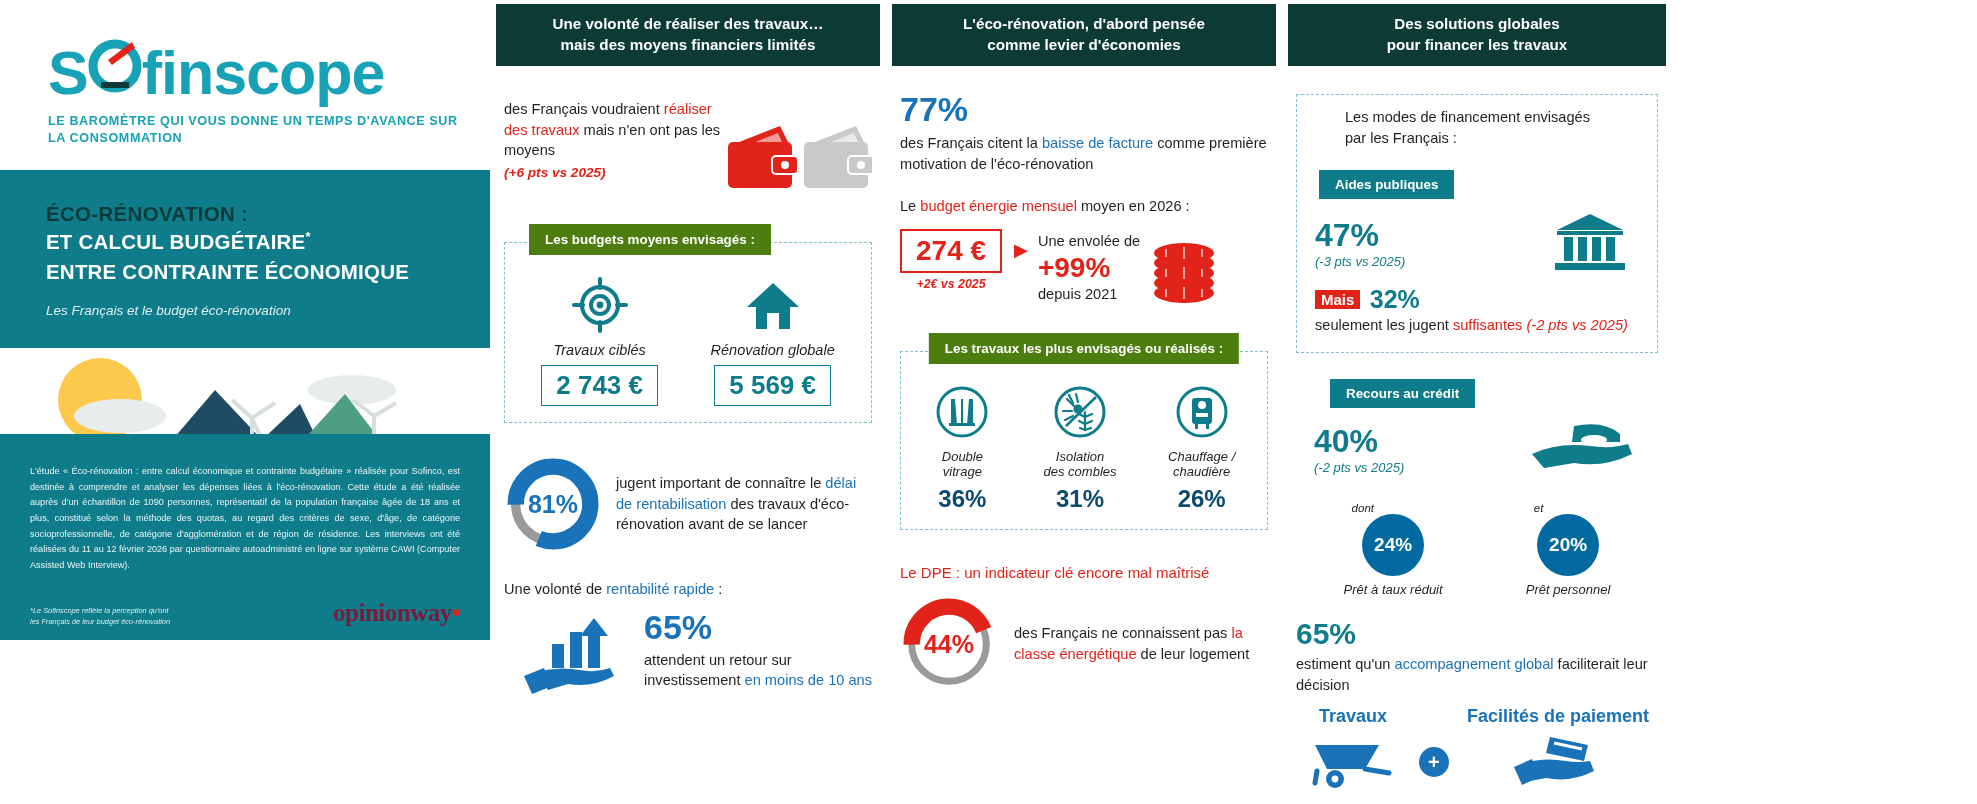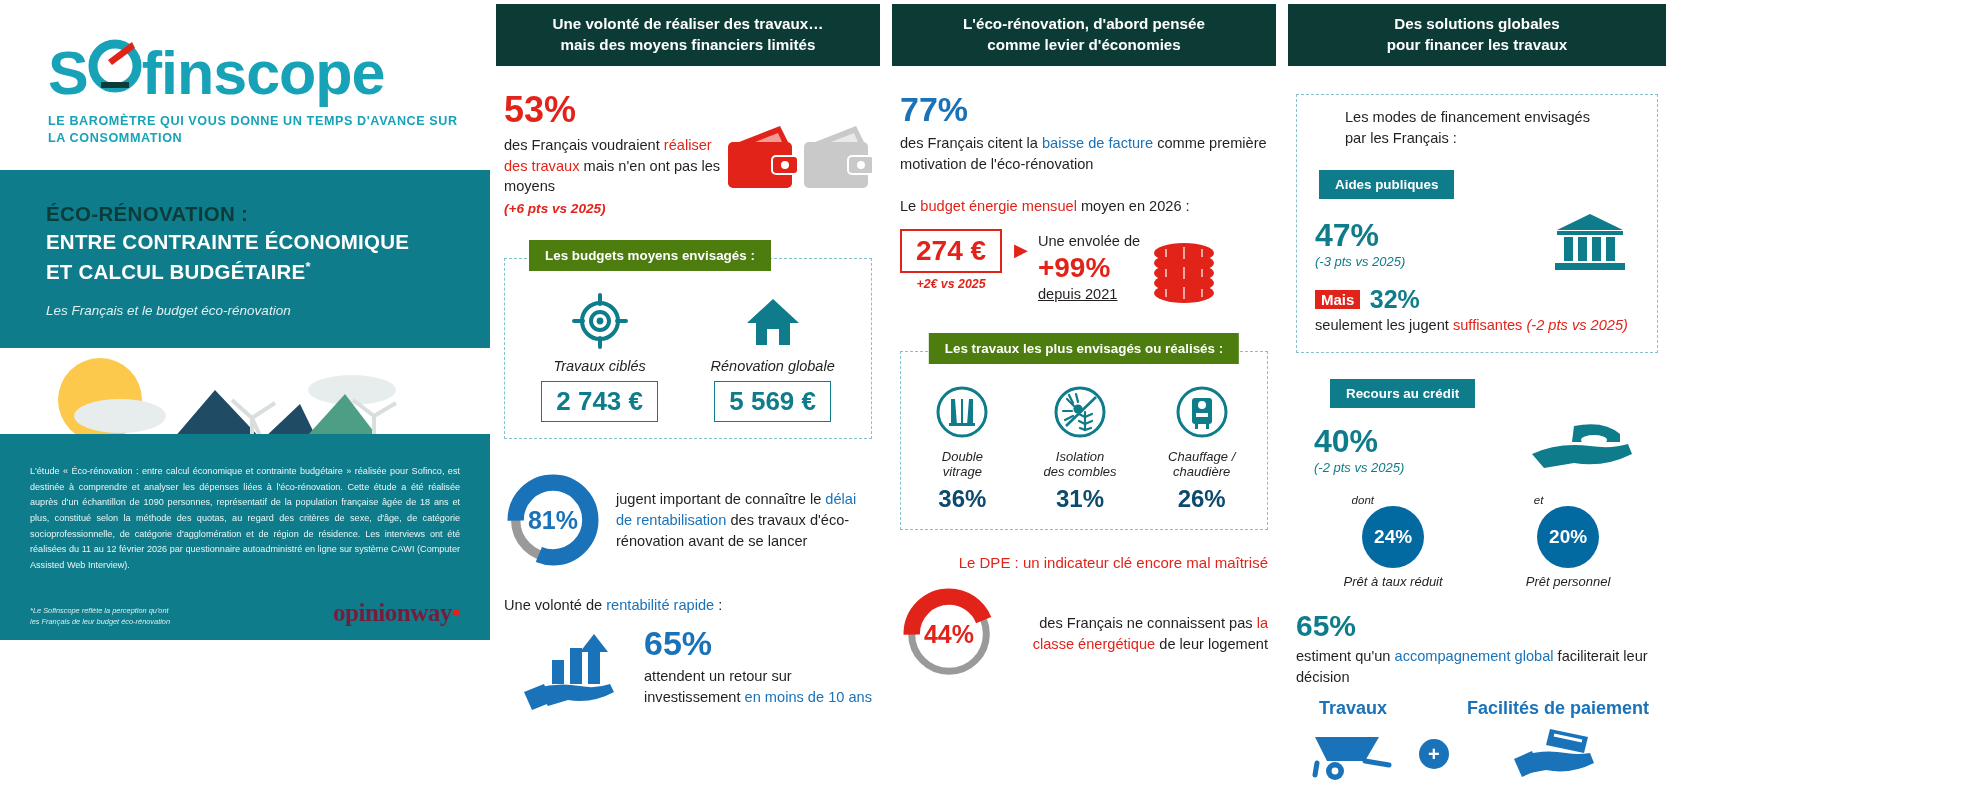--- a/index.html
+++ b/index.html
@@ -98,22 +98,22 @@
             <path d="M20 26 L44 8 L47 14 L24 31 Z" fill="#e2231a"></path>
             <rect x="13" y="48" width="28" height="6" fill="#0e3b38"></rect>
           </svg>
         </span><span>finscope</span>
       </div>
       <div class="logo-tag">LE BAROMÈTRE QUI VOUS DONNE UN TEMPS D'AVANCE SUR LA CONSOMMATION</div>
     </div>
 
     <div class="teal-title">
       <div class="t1">ÉCO-RÉNOVATION :</div>
+      <div class="t2"><span>ET CALCUL BUDGÉTAIRE</span><sup>*</sup></div>
       <div class="t2"><span>ENTRE CONTRAINTE ÉCONOMIQUE</span></div>
-      <div class="t2"><span>ET CALCUL BUDGÉTAIRE</span><sup>*</sup></div>
       <div class="t3">Les Français et le budget éco-rénovation</div>
     </div>
 
     <div class="illus">
       <svg width="490" height="218" viewBox="0 0 490 218">
         <circle cx="100" cy="52" r="42" fill="#FCC94D"></circle>
         <ellipse cx="120" cy="68" rx="46" ry="17" fill="#E7ECEC"></ellipse>
         <ellipse cx="352" cy="42" rx="44" ry="15" fill="#E7ECEC"></ellipse>
         <path d="M150 118 L215 42 L262 92 L300 56 L330 118 Z" fill="#204B64"></path>
         <path d="M280 118 L345 46 L400 118 Z" fill="#4E9E86"></path>
@@ -204,21 +204,20 @@
         <div>
           <div>Une volonté de réaliser des travaux…</div>
           <div>mais des moyens financiers limités</div>
         </div>
       </div>
 
       <div class="col-body">
 
         <div class="row" style="margin-top:12px; align-items:flex-start;">
           <div style="flex:1;">
-            <div class="big-red">53%</div>
             <div class="body-txt" style="margin-top:7px;"><span>des Français voudraient </span><span class="r">réaliser des travaux</span><span> mais n'en ont pas les moyens</span></div>
             <div class="ital-red" style="margin-top:4px;">(+6 pts vs 2025)</div>
           </div>
           <div style="width:146px; padding-top:30px;">
             <svg width="146" height="74" viewBox="0 0 146 74">
               <g transform="translate(2,0)">
                 <path d="M6 22 L52 4 L60 20 L14 34 Z" fill="#E2231A"></path>
                 <path d="M12 26 L50 11 L54 20 L18 32 Z" fill="#fff" opacity=".55"></path>
                 <rect x="0" y="20" width="64" height="46" rx="5" fill="#E2231A"></rect>
                 <rect x="44" y="34" width="26" height="18" rx="4" fill="#E2231A" stroke="#fff" stroke-width="2"></rect>
@@ -318,21 +317,21 @@
 
           <div class="row" style="margin-top:12px; align-items:flex-start;">
             <div style="text-align:center;">
               <div class="redbox">274 €</div>
               <div class="ital-red" style="font-size:12.4px;margin-top:4px;">+2€ vs 2025</div>
             </div>
             <div style="color:#E2231A;font-size:18px;padding:10px 10px 0 12px;">▶</div>
             <div style="padding-top:2px;">
               <div class="body-txt">Une envolée de</div>
               <div class="big-red" style="font-size:28px;margin-top:2px;">+99%</div>
-              <div class="body-txt" style="margin-top:2px;text-decoration:underline;">depuis 2021</div>
+              <div class="body-txt" style="margin-top:2px;">depuis 2021</div>
             </div>
             <div style="margin-left:6px;padding-top:6px;">
               <svg width="76" height="72" viewBox="0 0 76 72">
                 <g fill="#E2231A">
                   <ellipse cx="38" cy="58" rx="30" ry="10"></ellipse>
                   <ellipse cx="38" cy="48" rx="30" ry="10"></ellipse>
                   <ellipse cx="38" cy="38" rx="30" ry="10"></ellipse>
                   <ellipse cx="38" cy="28" rx="30" ry="10"></ellipse>
                   <ellipse cx="38" cy="18" rx="30" ry="10"></ellipse>
                 </g>
@@ -405,21 +404,21 @@
                 <rect x="21" y="40" width="3" height="5" fill="#0E7C8A"></rect>
                 <rect x="32" y="40" width="3" height="5" fill="#0E7C8A"></rect>
               </svg>
               <div class="lab-it" style="margin-top:5px;">Chauffage /</div>
               <div class="lab-it">chaudière</div>
               <div class="mini-pct" style="margin-top:6px;">26%</div>
             </div>
           </div>
         </div>
 
-        <div style="margin-top:24px;text-align:right;">
+        <div style="margin-top:34px;">
           <div style="color:#E2231A;font-size:15px;">Le DPE : un indicateur clé encore mal maîtrisé</div>
           <div class="row" style="margin-top:14px;align-items:center;">
             <div class="donut-wrap" style="width:98px;height:98px;flex:0 0 98px;">
               <svg width="98" height="98" viewBox="0 0 42 42">
                 <circle cx="21" cy="21" r="16" fill="none" stroke="#9a9a9a" stroke-width="3"></circle>
                 <circle cx="21" cy="21" r="16" fill="none" stroke="#E2231A" stroke-width="7" stroke-dasharray="44 56" stroke-dashoffset="25" transform="rotate(-90 21 21)"></circle>
               </svg>
               <div class="donut-txt" style="color:#E2231A;font-size:25px;">44%</div>
             </div>
             <div class="body-txt" style="margin-left:16px;flex:1;"><span>des Français ne connaissent pas </span><span class="r">la classe énergétique</span><span> de leur logement</span></div>
@@ -487,21 +486,21 @@
             </div>
             <div style="width:130px;">
               <svg width="110" height="56" viewBox="0 0 110 56">
                 <path d="M46 6 Q76 0 92 14 L92 22 L44 22 Z" fill="#0E7C8A"></path>
                 <path d="M4 34 Q30 22 62 26 Q84 29 100 24 L104 34 Q76 48 46 43 L16 48 Z" fill="#0E7C8A"></path>
                 <ellipse cx="66" cy="20" rx="13" ry="5" fill="#fff"></ellipse>
               </svg>
             </div>
           </div>
 
-          <div class="row" style="margin-top:14px;justify-content:space-around;align-items:flex-start;padding:0 6px;">
+          <div class="row" style="margin-top:22px;justify-content:space-around;align-items:flex-start;padding:0 6px;">
             <div style="text-align:center;">
               <div class="small-ital" style="text-align:left;margin-left:8px;">dont</div>
               <div class="circle-pct" style="margin:0 auto;">24%</div>
               <div class="lab-it" style="margin-top:6px;">Prêt à taux réduit</div>
             </div>
             <div style="text-align:center;">
               <div class="small-ital" style="text-align:left;margin-left:8px;">et</div>
               <div class="circle-pct" style="margin:0 auto;">20%</div>
               <div class="lab-it" style="margin-top:6px;">Prêt personnel</div>
             </div>

